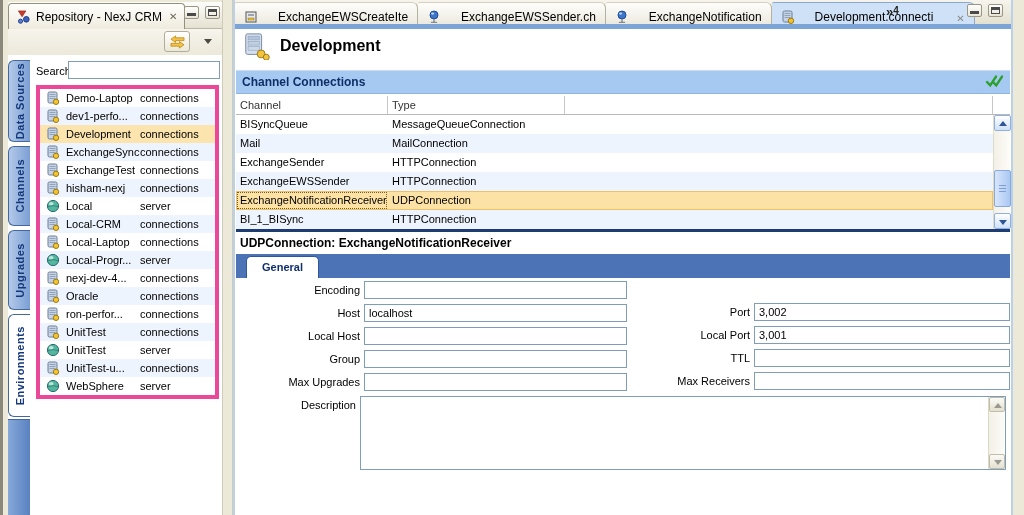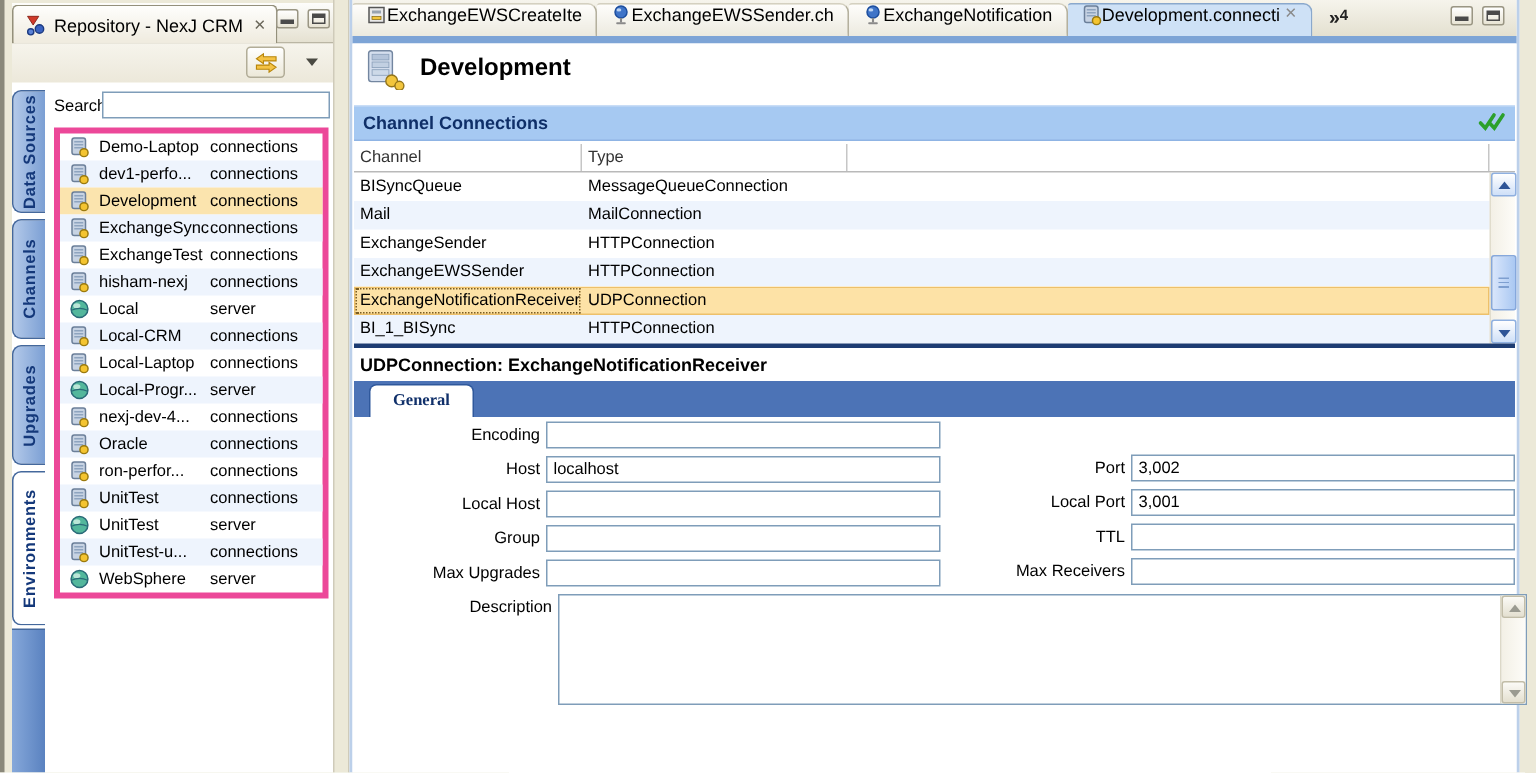--- a/index.html
+++ b/index.html
@@ -56,21 +56,21 @@
   .item-icon svg { display:none; width:14px; height:14px; }
   .item-icon.icon-conn svg.svg-conn { display:block; }
   .item-icon.icon-server svg.svg-server { display:block; }
   .item-name { width:74px; overflow:hidden; }
   .item-type { flex:1; }
 
   
   #editor { position:absolute; left:233px; top:0; width:780px; height:515px; background:#ffffff;
             border-left:2px solid #bcd0ea; border-right:2px solid #bcd0ea; }
   .tabbar { position:relative; height:24px; background:linear-gradient(#f6f4ec,#e4e0d0); display:flex; align-items:flex-end; }
-  .etab { height:22px; display:flex; align-items:flex-start; gap:0; padding:0 9px; font-size:12px; white-space:nowrap;
+  .etab { height:22px; display:flex; align-items:flex-end; gap:20px; padding:0 9px; font-size:12px; white-space:nowrap;
           background:linear-gradient(#fefdfb,#eceadf); border-right:1px solid #b4b09e; border-top:1px solid #d4d0c0;
           border-radius:2px 6px 0 0; cursor:pointer; }
   .etab.active { background:#cee1f6; border-color:#8aa8cc; }
   .tab-icon { width:14px; height:14px; }
   .tab-icon svg { display:none; width:14px; height:14px; }
   .tab-icon.ticon-message svg.svg-msg { display:block; }
   .tab-icon.ticon-channel svg.svg-pin { display:block; }
   .tab-icon.ticon-connections svg.svg-conn { display:block; }
   .tab-close { font-size:10px; color:#8a8a8a; padding-left:3px; }
   .more-tabs { position:absolute; left:651px; top:4px; font-weight:bold; cursor:pointer; }
@@ -116,33 +116,33 @@
   .sb-thumb::after { content:""; position:absolute; left:4px; right:4px; top:14px; height:8px;
             background:repeating-linear-gradient(#7e9fd0 0 1px, transparent 1px 3px); }
 
   .navy-line { position:absolute; top:200px; left:1px; right:1px; height:3px; background:#1d3c72; }
   .detail-title { position:absolute; top:204px; left:1px; right:1px; height:21px; line-height:21px; padding-left:4px;
                   font-size:12px; font-weight:bold; background:#fff; }
 
   .gbar { position:absolute; top:225px; left:1px; right:1px; height:24px; background:#4c73b6; }
   .gtab { position:absolute; left:10px; top:2px; height:22px; padding:0 15px; background:#ffffff;
           border:1px solid #2f589c; border-bottom:none; border-radius:5px 5px 0 0; line-height:21px;
-          font-weight:bold; color:#10306a; cursor:pointer;font-family:Liberation Serif, serif; }
+          font-weight:bold; color:#10306a; cursor:pointer; }
 
   
   .field { height:23px; display:flex; align-items:flex-start; }
   .flabel { width:121px; text-align:right; padding-top:3px; }
   .finput { margin-left:4px; height:18px; border:1px solid #7f9db9; font:11px "Liberation Sans",sans-serif; padding:0 4px; background:#fff; }
   #fields-left { position:absolute; top:252px; left:4px; }
   #fields-left .finput { width:263px; }
   #fields-right { position:absolute; top:274px; left:395px; }
   #fields-right .flabel { width:120px; }
   #fields-right .finput { width:256px; }
 
-  .desc-row { position:absolute; top:367px; left:12px; display:flex; align-items:flex-start; }
+  .desc-row { position:absolute; top:367px; left:0; display:flex; align-items:flex-start; }
   .desc-box { position:relative; margin-left:4px; width:646px; height:74px; border:1px solid #7f9db9; background:#fff; }
   .desc-scroll { position:absolute; top:0; right:0; bottom:0; width:17px; background:linear-gradient(90deg,#f3f0e6,#fdfcf8); border-left:1px solid #dcd8c8; }
   .dsb { position:absolute; left:0; width:16px; height:15px; background:linear-gradient(#fbfaf6,#e4e0d0); border:1px solid #c2bda8; border-radius:2px; }
   .dsb.up { top:0; } .dsb.down { bottom:0; }
   .dsb::after { content:""; position:absolute; left:4px; width:0; height:0; border-left:4px solid transparent; border-right:4px solid transparent; }
   .dsb.up::after { top:5px; border-bottom:5px solid #9a9a90; }
   .dsb.down::after { top:5px; border-top:5px solid #9a9a90; }
 </style>
 </head>
 <body>

